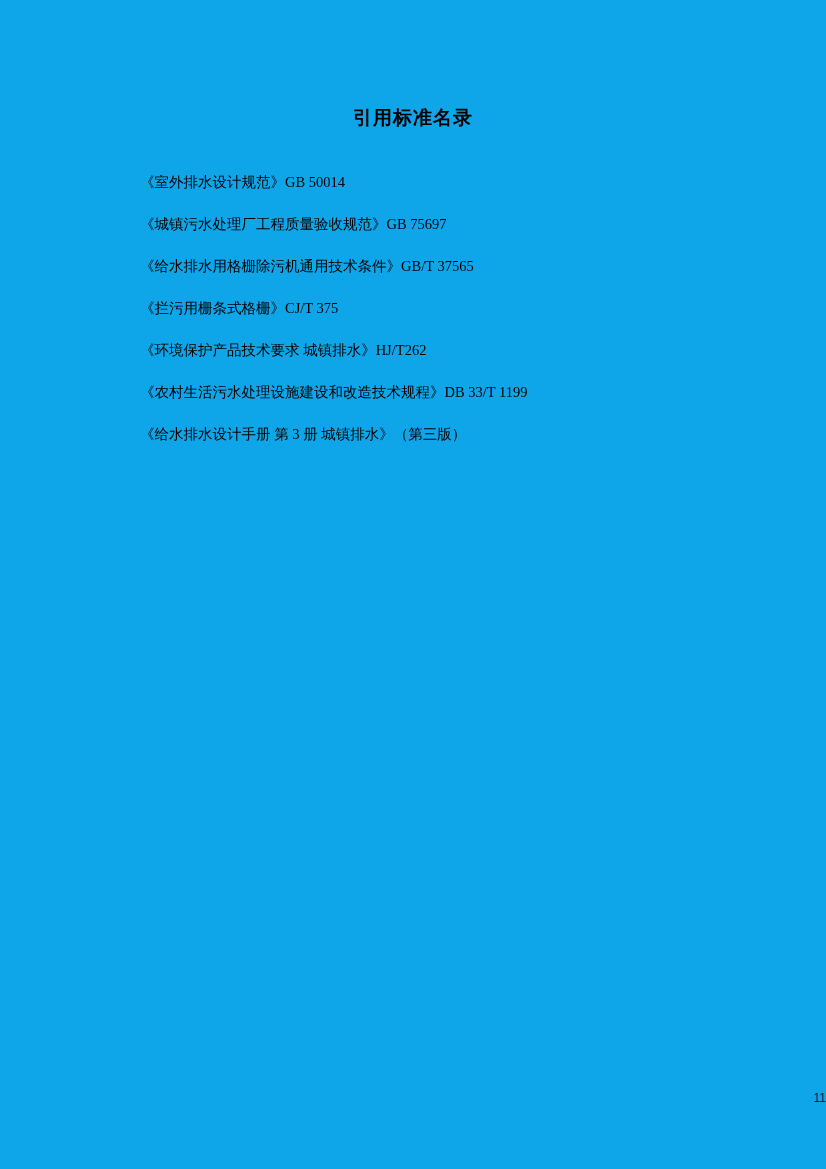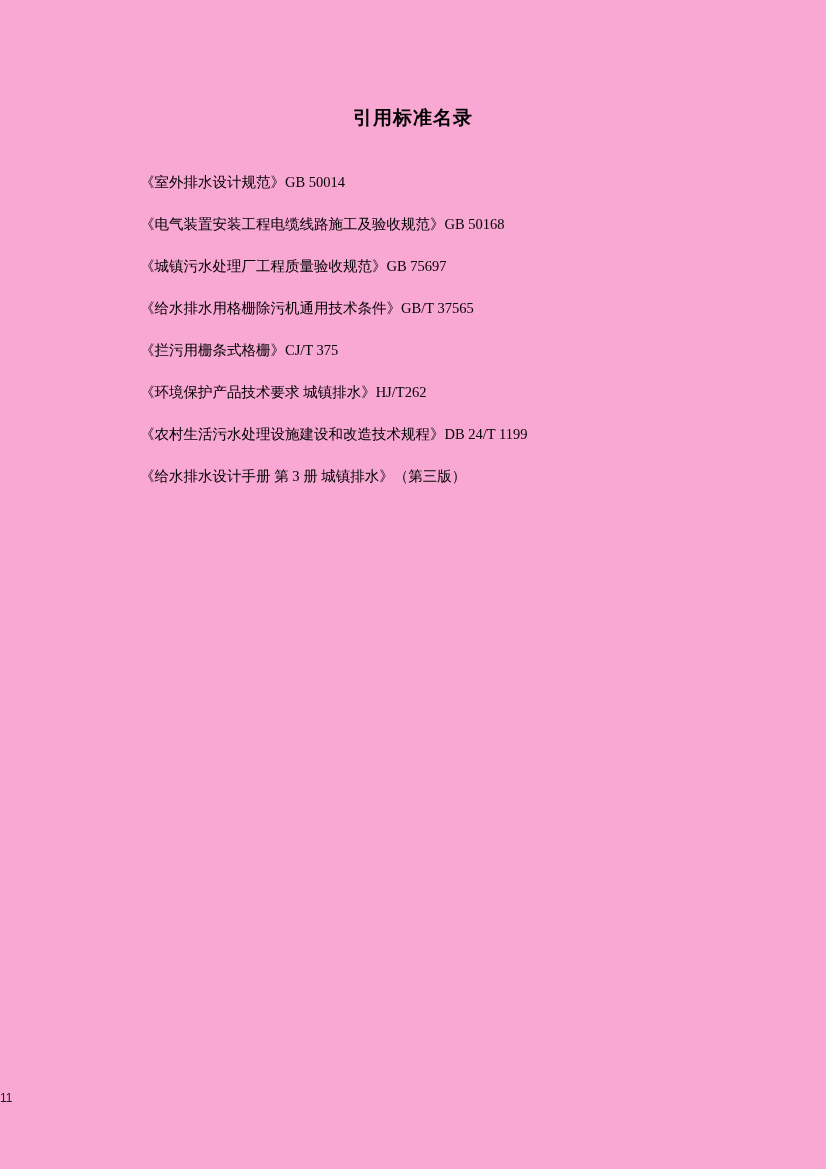--- a/index.html
+++ b/index.html
@@ -11,21 +11,21 @@
     height: 1169px;
     background: #ffffff;
     position: relative;
     font-family: "Liberation Serif", serif;
     color: #000000;
     overflow: hidden;
   }
   .page {
     position: absolute;
     inset: 0;
-    background: #f9a8d4;
+    background: #0ea5e9;
   }
   .title {
     margin: 106px 0 0 0;
     text-align: center;
     font-size: 19px;
     font-weight: bold;
     line-height: 23px;
     letter-spacing: 1px;
     font-family: "Liberation Serif", serif;
   }
@@ -37,35 +37,34 @@
     margin: 0;
     font-size: 14.5px;
     line-height: 42px;
     white-space: nowrap;
   }
   .page-number {
     position: absolute;
     left: 0;
     right: 0;
     bottom: 64px;
-    text-align: left;
+    text-align: right;
     font-size: 12px;
     font-family: "Liberation Sans", sans-serif;
     color: #1a1a1a;
   }
 </style>
 </head>
 <body>
 
 <div class="page">
   <h1 class="title">引用标准名录</h1>
   <div class="standards">
       <p class="standard">《室外排水设计规范》GB 50014</p>
-      <p class="standard">《电气装置安装工程电缆线路施工及验收规范》GB 50168</p>
       <p class="standard">《城镇污水处理厂工程质量验收规范》GB 75697</p>
       <p class="standard">《给水排水用格栅除污机通用技术条件》GB/T 37565</p>
       <p class="standard">《拦污用栅条式格栅》CJ/T 375</p>
       <p class="standard">《环境保护产品技术要求 城镇排水》HJ/T262</p>
-      <p class="standard">《农村生活污水处理设施建设和改造技术规程》DB 24/T 1199</p>
+      <p class="standard">《农村生活污水处理设施建设和改造技术规程》DB 33/T 1199</p>
       <p class="standard">《给水排水设计手册 第 3 册 城镇排水》（第三版）</p>
     </div>
   <div class="page-number">11</div>
 </div>
 
 </body></html>

